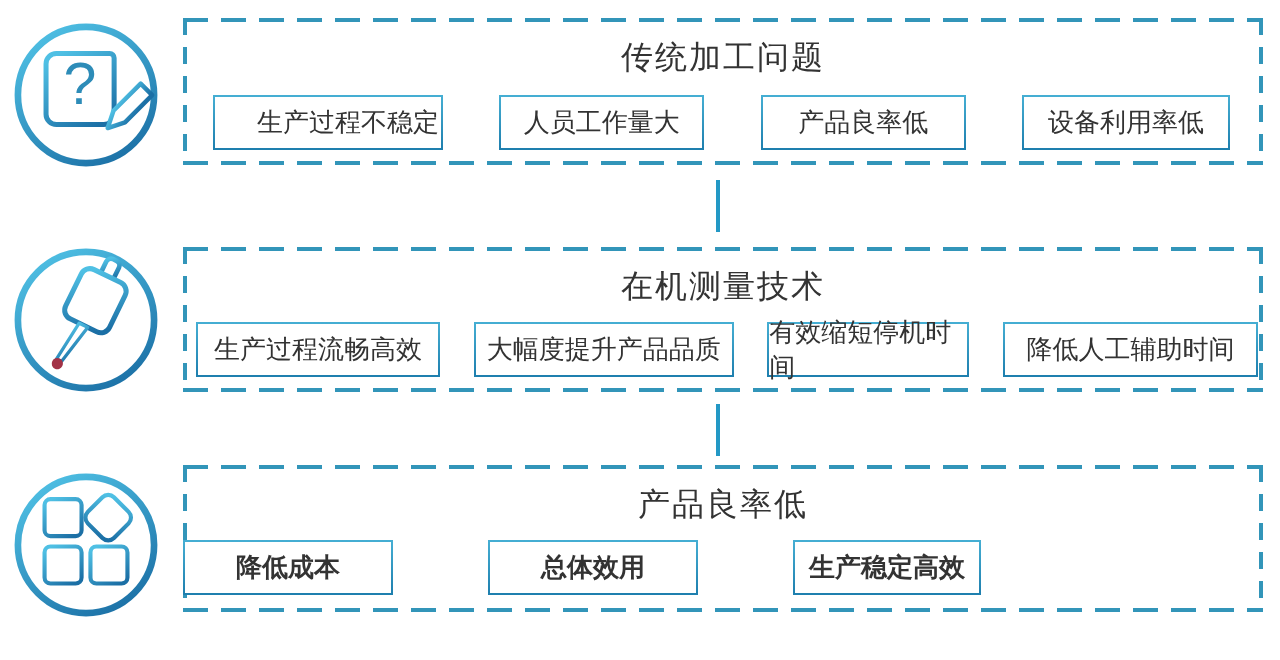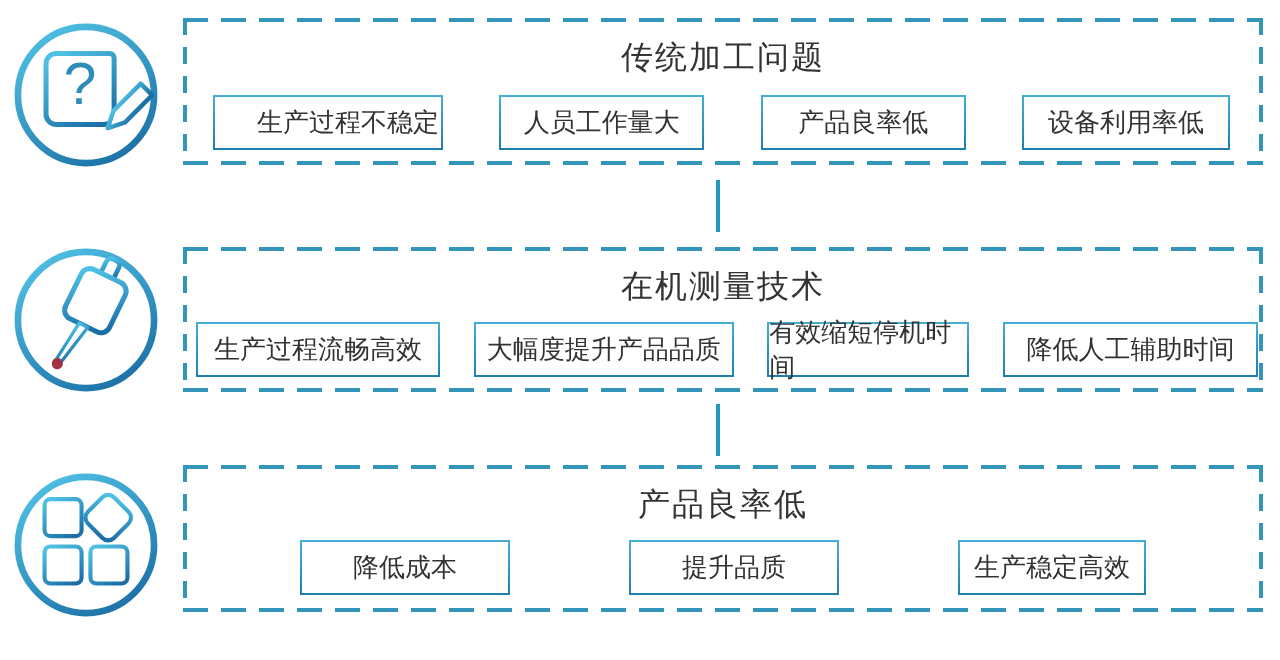--- a/index.html
+++ b/index.html
@@ -58,21 +58,21 @@
   #section-1 .box:nth-child(2) { width: 205px; }
   #section-1 .box:nth-child(3) { width: 205px; }
   #section-1 .box:nth-child(4) { width: 208px; font-family: Liberation Serif, serif; }
 
   #section-2 .box-row { top: 75px; left: 13px; right: 5px; justify-content: space-between; }
   #section-2 .box:nth-child(1) { width: 244px; }
   #section-2 .box:nth-child(2) { width: 260px; }
   #section-2 .box:nth-child(3) { width: 202px; }
   #section-2 .box:nth-child(4) { width: 255px; }
 
-  #section-3 .box-row { top: 75px; left: 0; right: 0; justify-content: center; gap: 119px; }
+  #section-3 .box-row { top: 75px; left: 0; right: 0; justify-content: flex-start; gap: 95px; font-weight: bold; }
   #section-3 .box:nth-child(1) { width: 210px; }
   #section-3 .box:nth-child(2) { width: 210px; }
   #section-3 .box:nth-child(3) { width: 188px; }
 
   
   .connector {
     position: absolute;
     left: 716px;
     width: 4px;
     background: var(--connector,#2398c5);
@@ -158,16 +158,16 @@
     <div class="box">降低人工辅助时间</div>
   </div>
 </div>
 
 <div class="connector" id="connector-2"></div>
 
 <div class="section" id="section-3">
   <div class="section-title">产品良率低</div>
   <div class="box-row">
     <div class="box">降低成本</div>
-    <div class="box">提升品质</div>
+    <div class="box">总体效用</div>
     <div class="box">生产稳定高效</div>
   </div>
 </div>
 
 </body></html>

